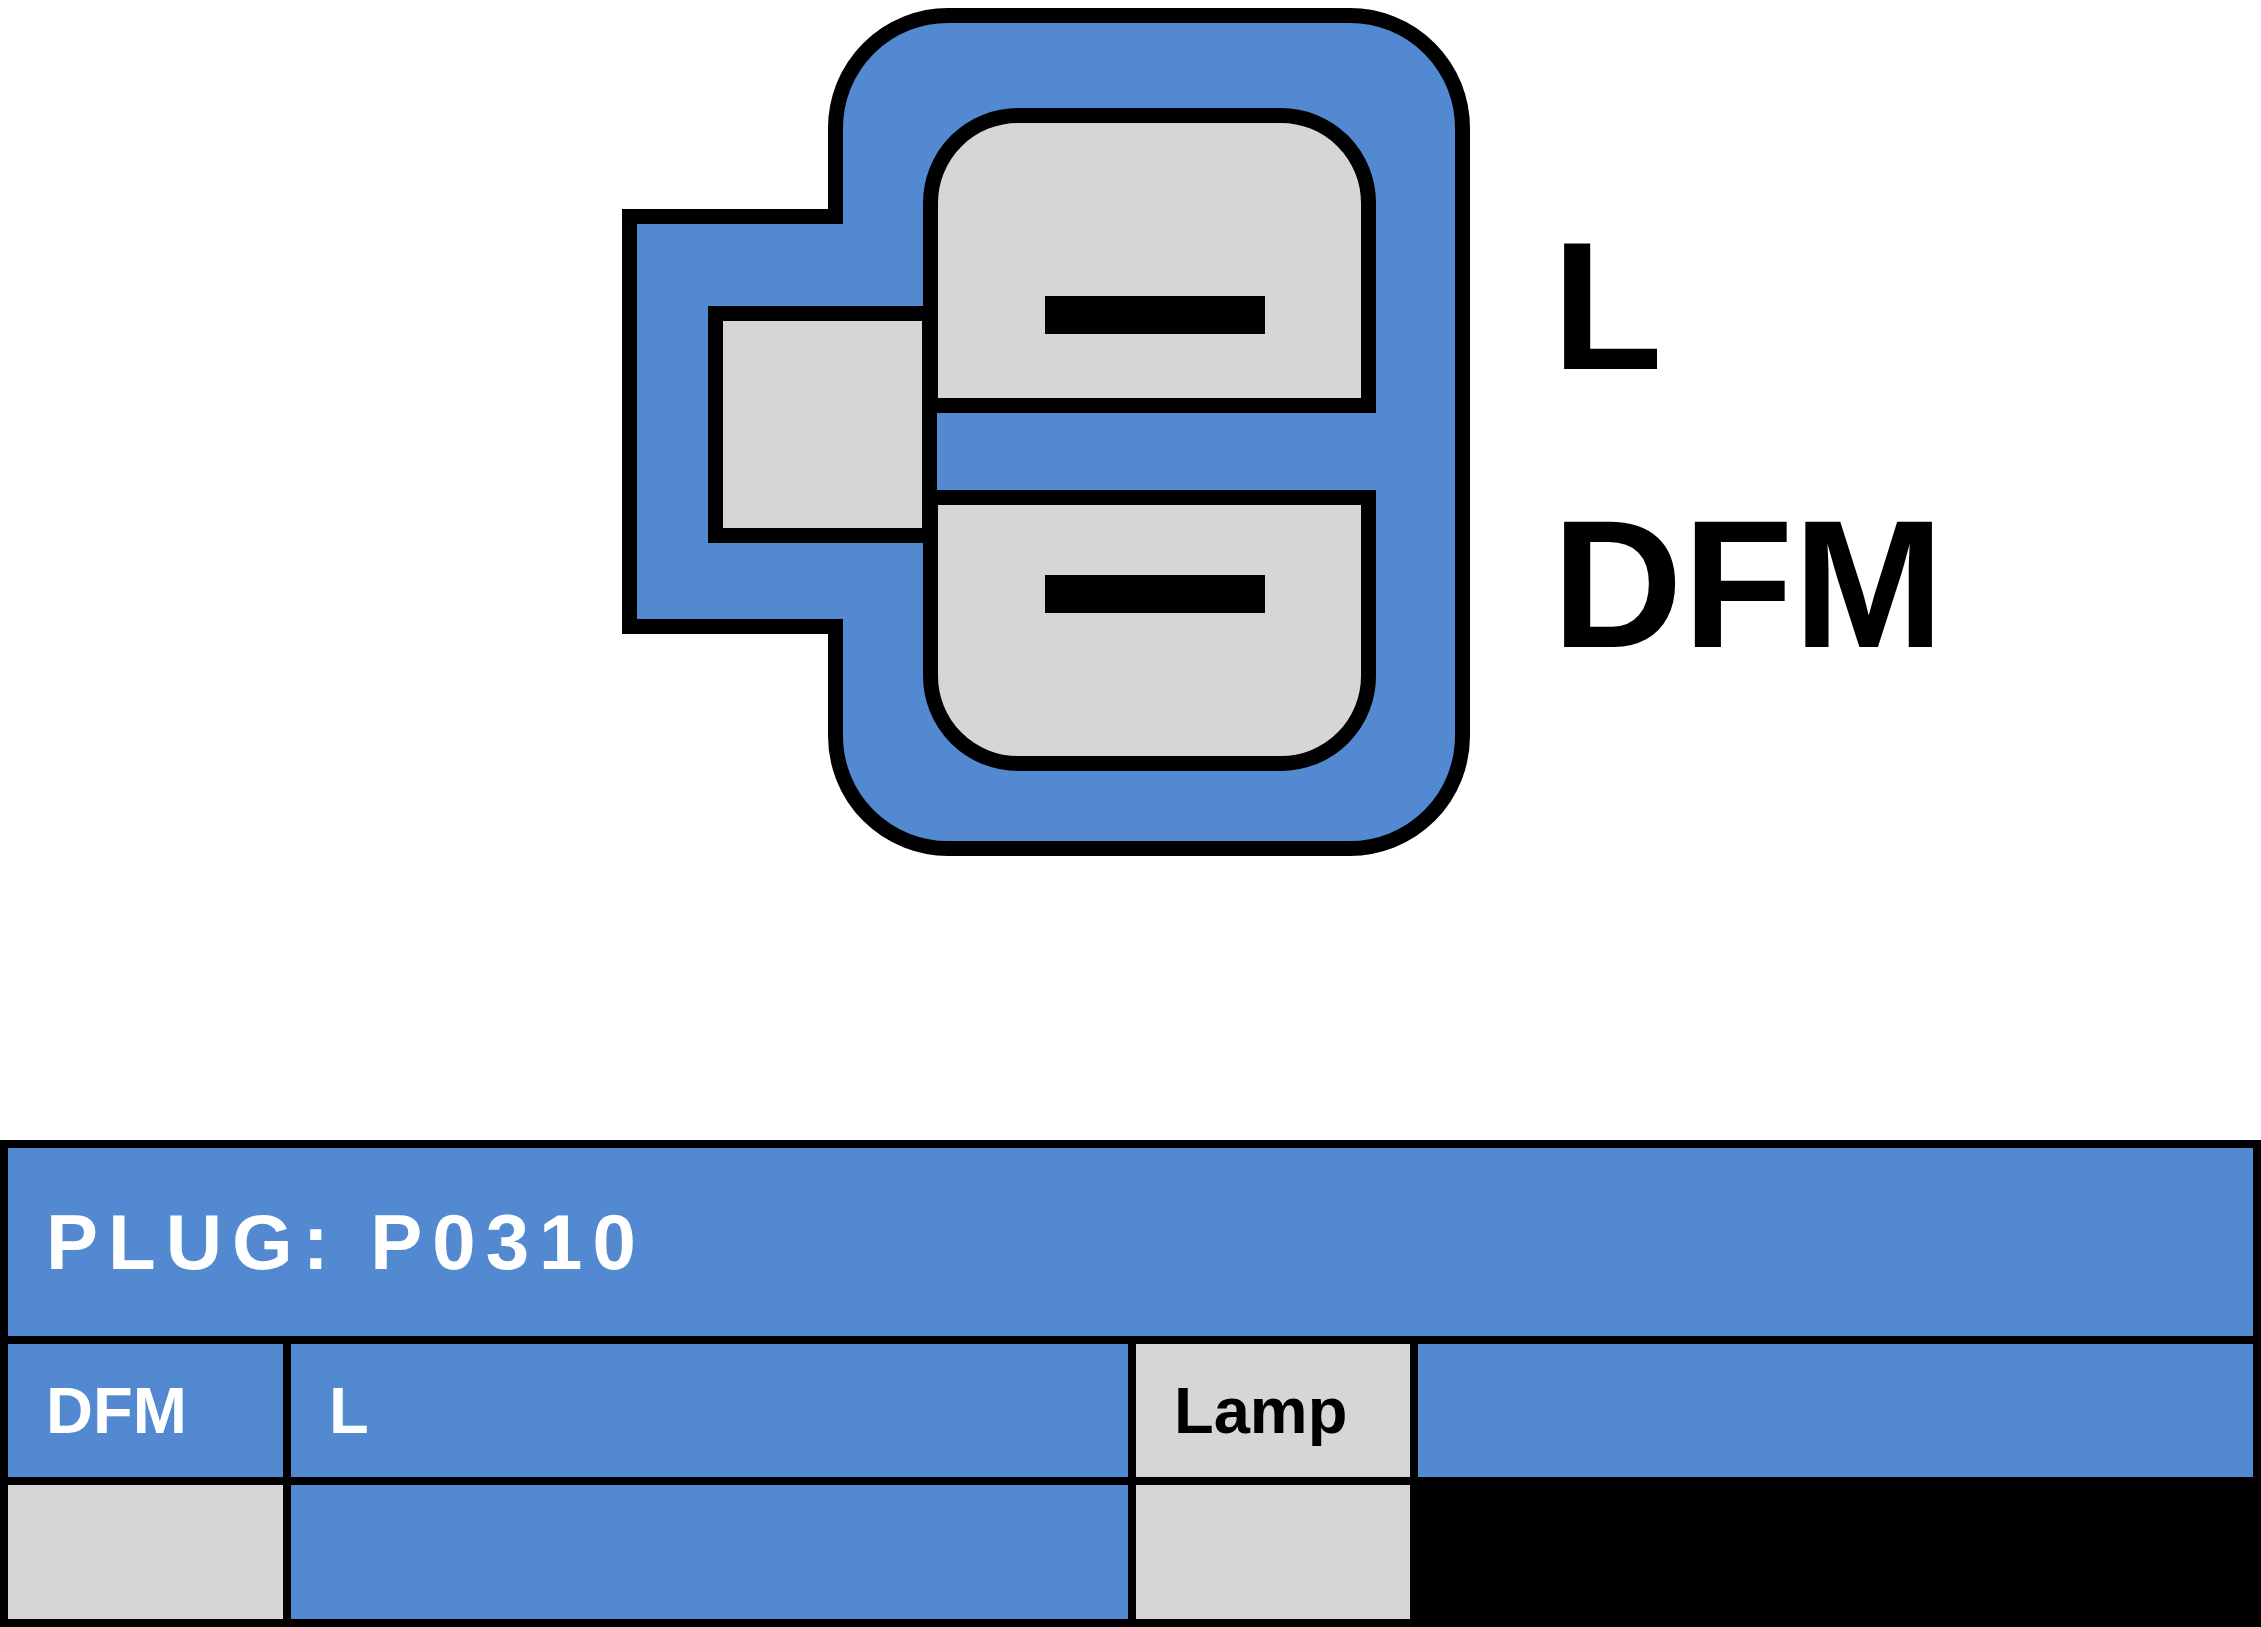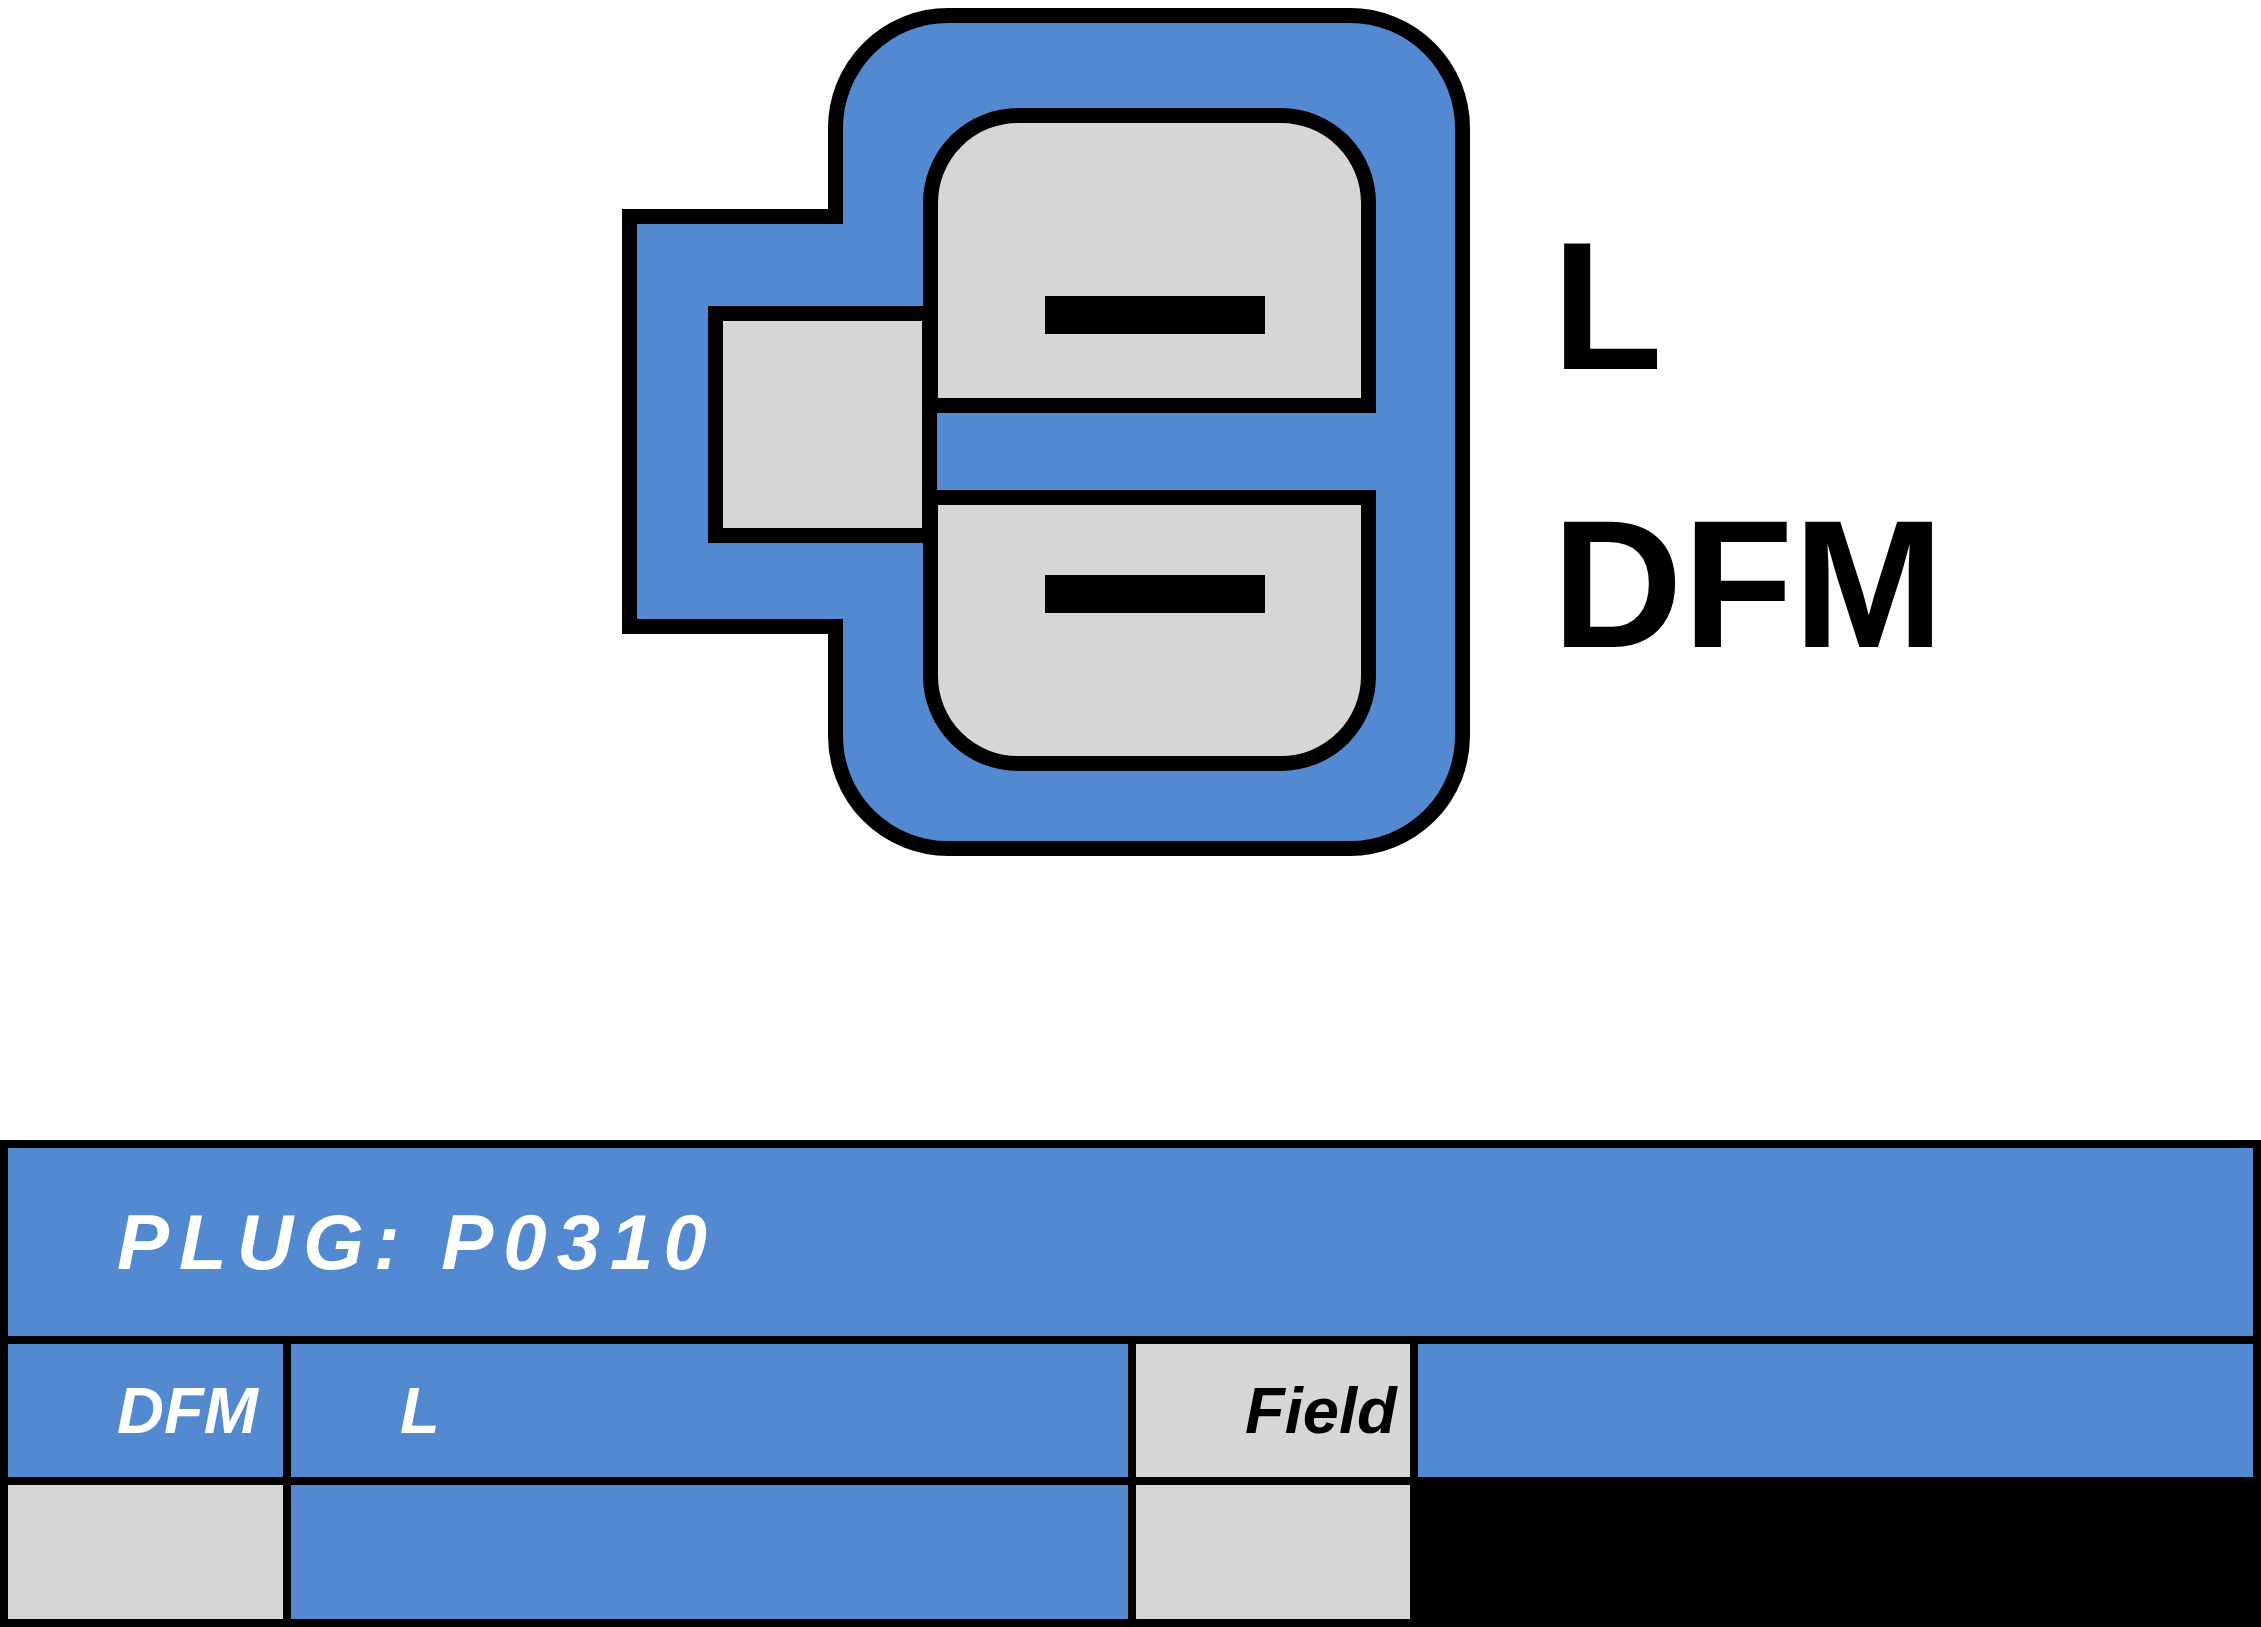--- a/index.html
+++ b/index.html
@@ -96,25 +96,24 @@
     background: #000;
     display: grid;
     grid-template-columns: 275px 837px 274px 835px;
     grid-template-rows: 188px 133px 134px;
     gap: 8px;
     padding: 8px;
   }
   .cell {
     display: flex;
     align-items: center;
-    padding-left: 109px;
+    padding-left: 38px;
     box-sizing: border-box;
     overflow: hidden;
     white-space: nowrap;
-    font-style: italic;
   }
   .cell.blue { background: #5289D0; color: #ffffff; }
   .cell.gray { background: #D6D6D6; color: #000000; }
   .cell.header-cell {
     grid-column: 1 / 5;
     font-size: 78px;
     font-weight: 700;
     letter-spacing: 10px;
   }
   .cell.body-cell {
@@ -136,21 +135,21 @@
   <div class="terminal-slot bottom"></div>
 
   <div class="pin-label l">L</div>
   <div class="pin-label dfm">DFM</div>
 
   <div class="plug-table">
     <div class="cell blue header-cell">PLUG: P0310</div>
 
     <div class="cell blue body-cell">DFM</div>
     <div class="cell blue body-cell">L</div>
-    <div class="cell gray body-cell">Field</div>
+    <div class="cell gray body-cell">Lamp</div>
 
     <div class="cell blue body-cell"></div>
     <div class="cell gray body-cell"></div>
     <div class="cell blue body-cell"></div>
     <div class="cell gray body-cell"></div>
   </div>
 
 </div>
 
 

